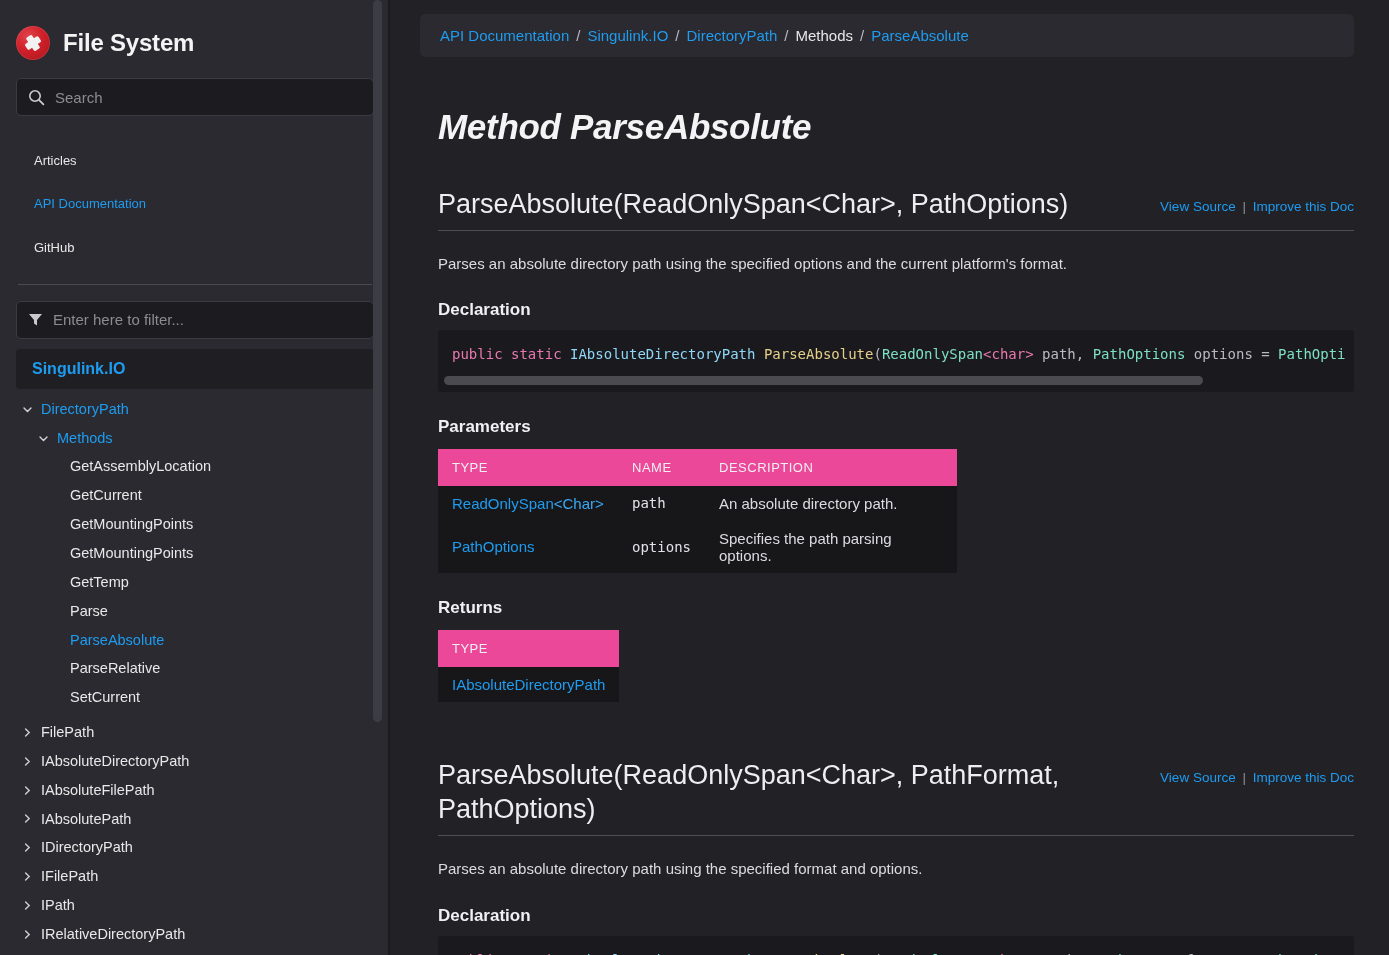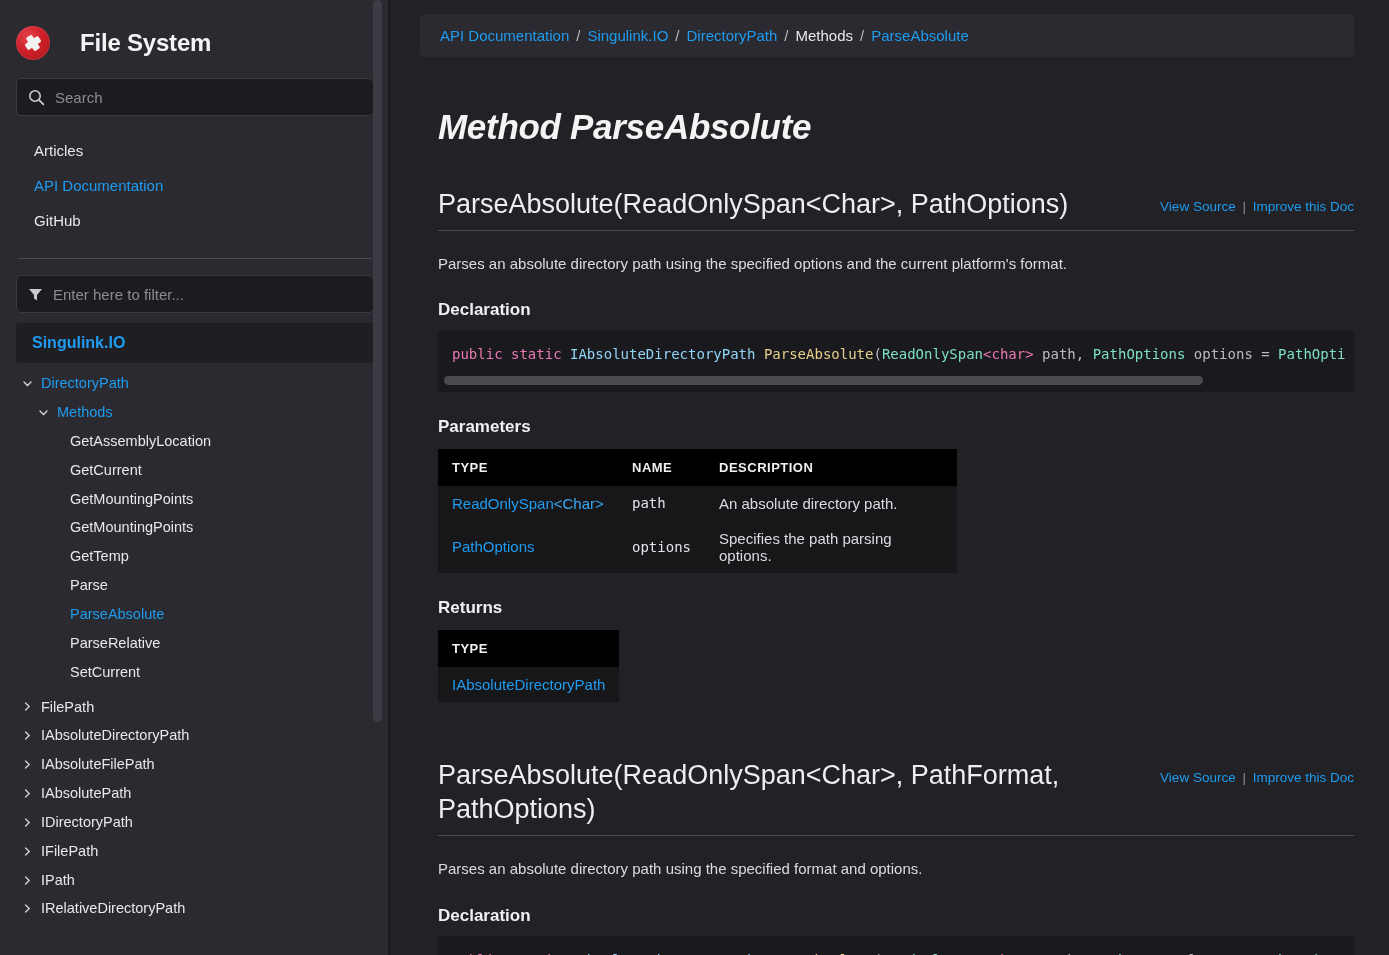--- a/index.html
+++ b/index.html
@@ -13,21 +13,21 @@
 
   
   .sidebar {
     width: 390px; height: 955px; flex: 0 0 390px;
     background: #2a2a30;
     position: relative;
     overflow: hidden;
   }
   .sb-inner { padding: 0 16px; }
 
-  .brand { display: flex; align-items: center; gap: 30px; padding: 26px 0 18px 0; }
+  .brand { display: flex; align-items: center; gap: 13px; padding: 26px 0 18px 0; }
   .logo {
     width: 34px; height: 34px; border-radius: 50%;
     background: radial-gradient(circle at 35% 30%, #e2434a 0%, #cf2029 45%, #a8161d 100%);
     position: relative; flex: 0 0 34px;
     box-shadow: 0 0 0 1px rgba(255,255,255,0.10) inset;
   }
   .logo::before {
     content: ""; position: absolute; left: 50%; top: 50%;
     width: 16px; height: 7px; background: #f2f2f2;
     transform: translate(-50%,-50%) rotate(-34deg); border-radius: 1.5px;
@@ -47,22 +47,22 @@
   }
   .field svg { flex: 0 0 auto; }
   .field input {
     flex: 1 1 auto; background: transparent; border: 0; outline: 0;
     color: #d8d8dc; font-size: 15px; font-family: "Liberation Sans", sans-serif;
   }
   .field input::placeholder { color: #8b8b93; }
 
   .navlist { padding: 14px 0 10px 0; }
   .navlist a {
-    display: block; padding: 8px 18px; font-size: 15px;
-    color: #e8e8ea; text-decoration: none; line-height: 1.25;
+    display: block; padding: 8px 18px; font-size: 13px;
+    color: #e8e8ea; text-decoration: none; line-height: 1.25; margin-top: 11px;
   }
   .navlist a.active { color: #1f9cf0; }
 
   .sb-divider { height: 1px; background: #4a4a52; margin: 10px 2px 16px 2px; }
 
   .ns-header {
     background: #1e1e23; border-radius: 4px;
     padding: 11px 16px; margin: 10px 0 6px 0;
   }
   .ns-header a { color: #1f9cf0; font-size: 16px; font-weight: bold; text-decoration: none; }
@@ -137,22 +137,22 @@
   .typ  { color: #8fd6f7; }
   .fn   { color: #e7d08a; }
   .pun  { color: #b9b9c4; }
   .gen  { color: #e879b0; }
   .var  { color: #7ee0c3; }
   .code-scroll { height: 16px; padding: 0 6px 6px 6px; }
   .code-thumb { height: 9px; background: #4a4a50; border-radius: 5px; }
 
   table.dtable { border-collapse: collapse; margin-top: 2px; }
   table.dtable th {
-    background: #000000; color: #f0f0f2; text-align: left;
-    font-size: 13px; font-weight: bold; letter-spacing: 0.5px;
+    background: #ec4899; color: #f0f0f2; text-align: left;
+    font-size: 13px; font-weight: normal; letter-spacing: 0.5px;
     padding: 11px 14px;
   }
   table.dtable td {
     background: #17171a; color: #dcdce0; font-size: 15px;
     padding: 9px 14px; vertical-align: middle;
   }
   table.dtable td.mono {
     font-family: "DejaVu Sans Mono", monospace; font-size: 14px; color: #e2e2e6;
   }
   table.dtable td a { color: #1f9cf0; text-decoration: none; margin-top: 28px; }

